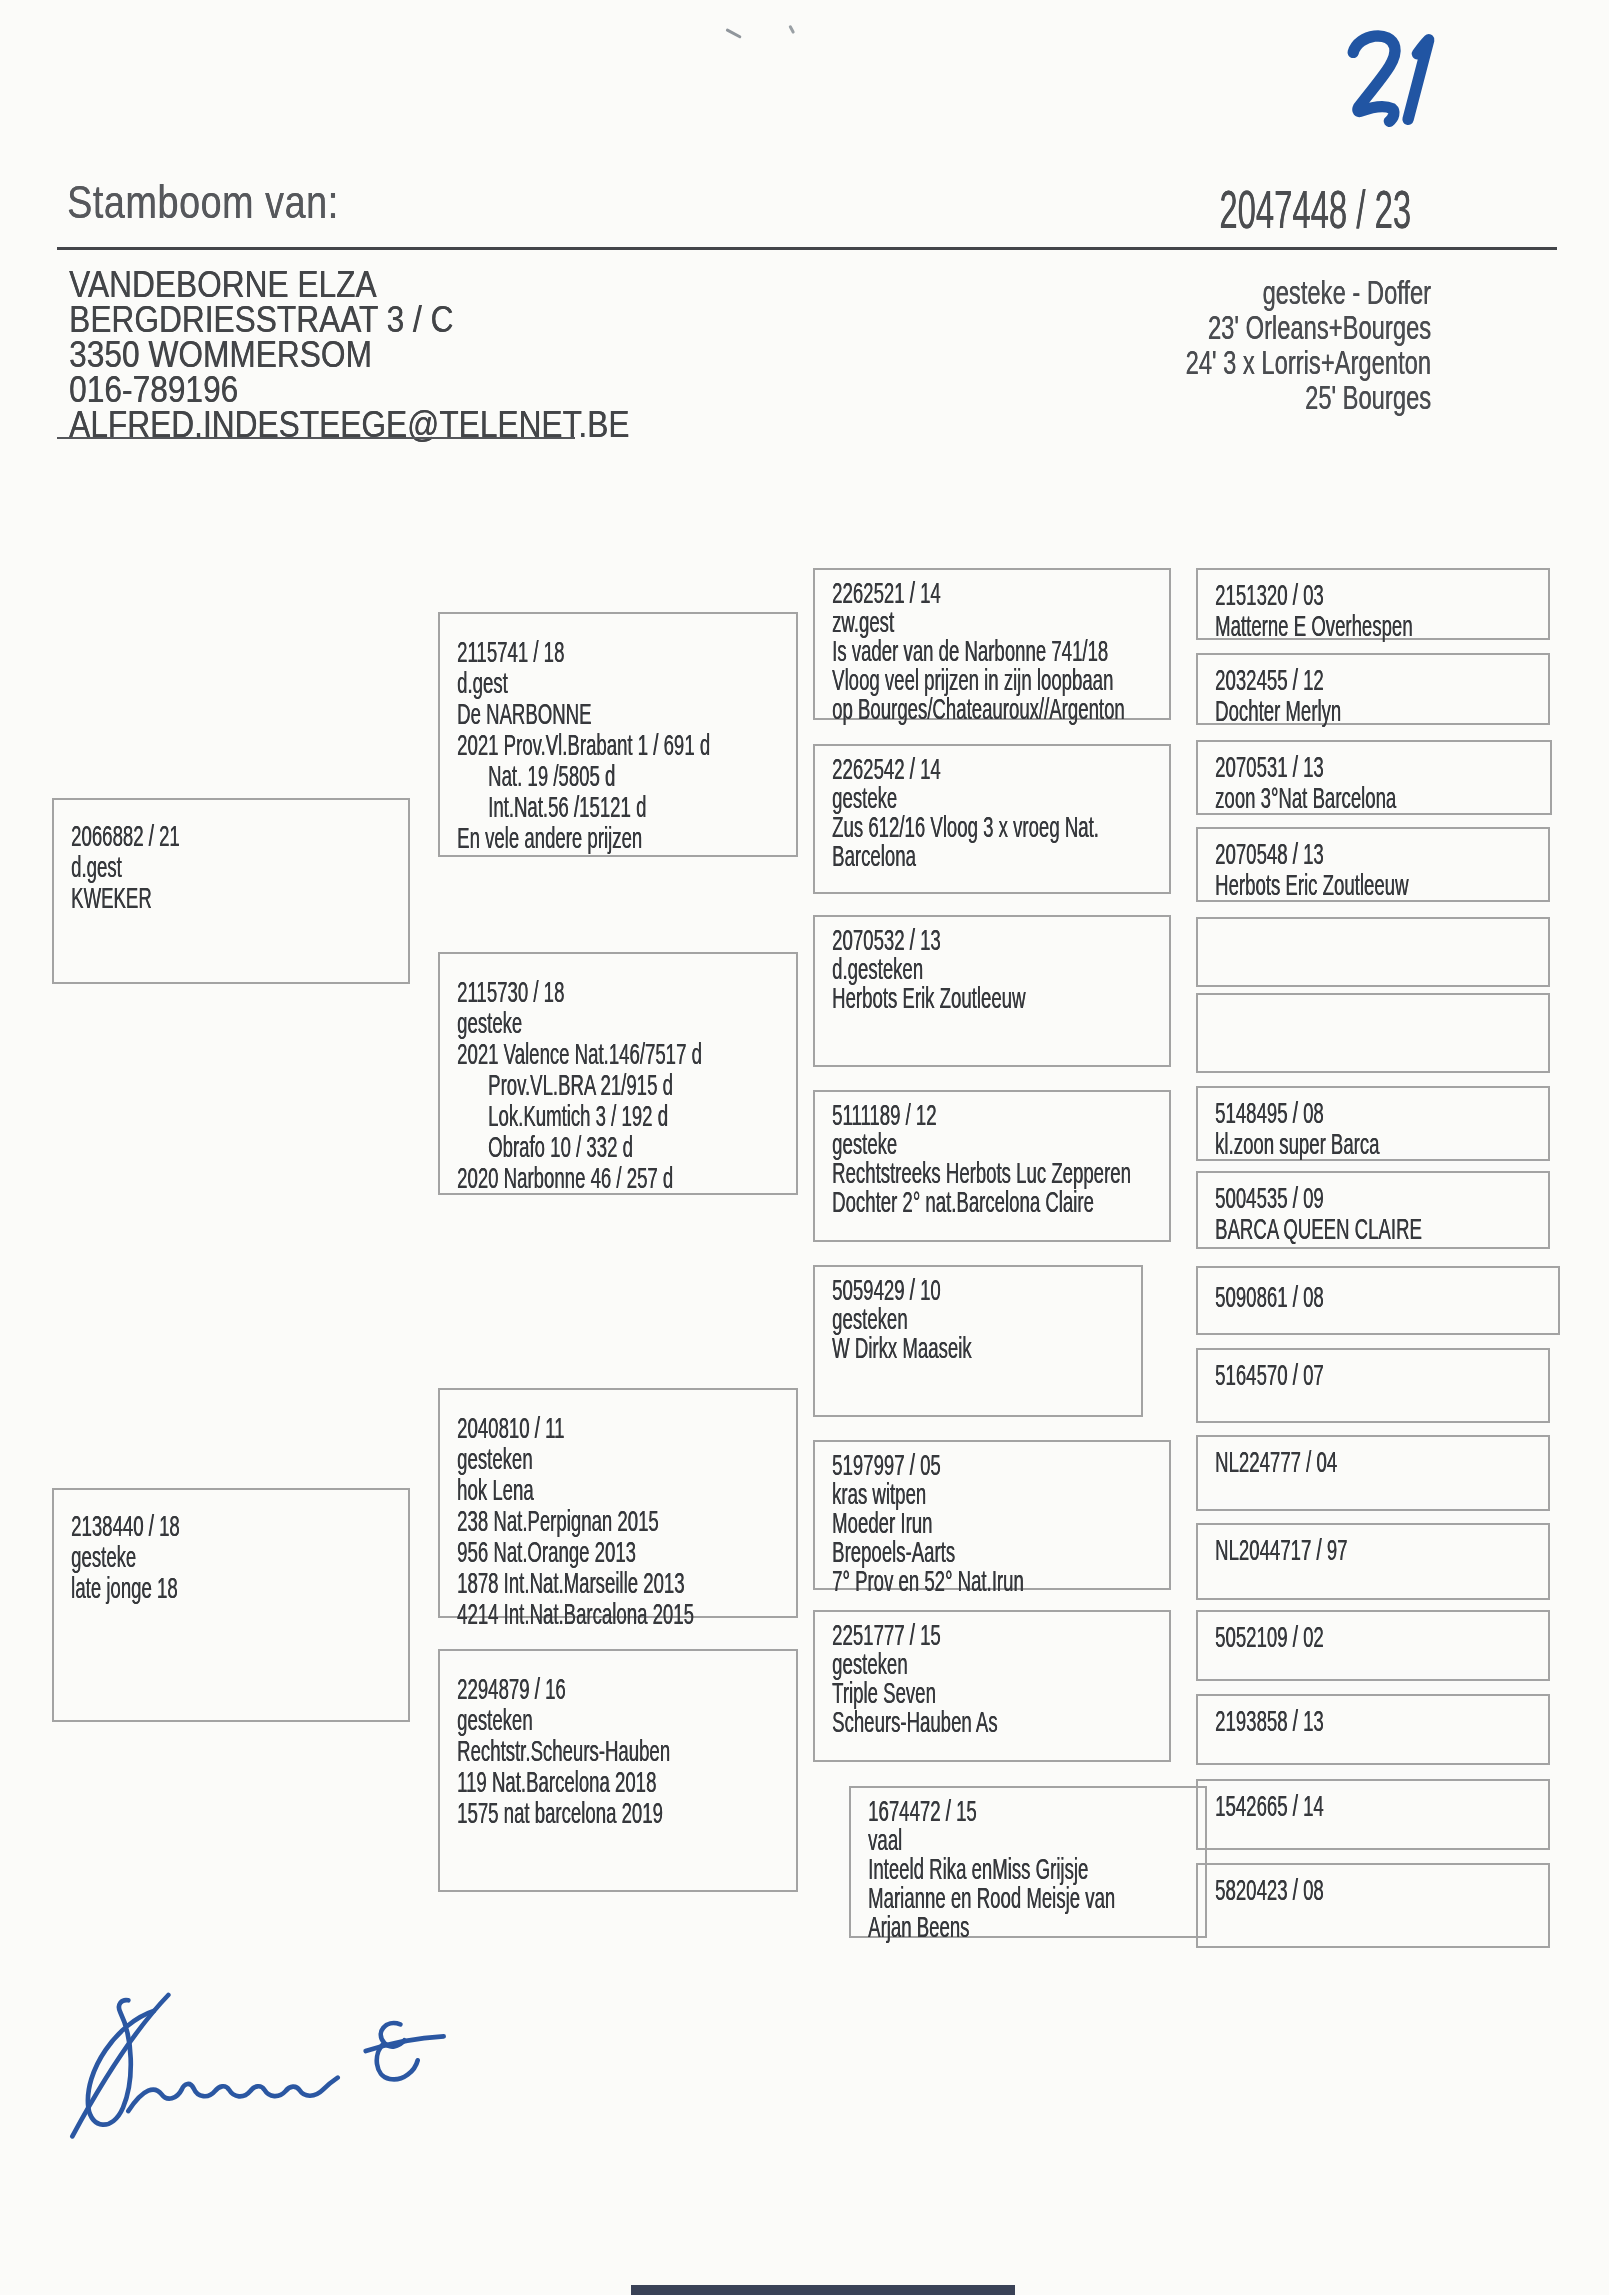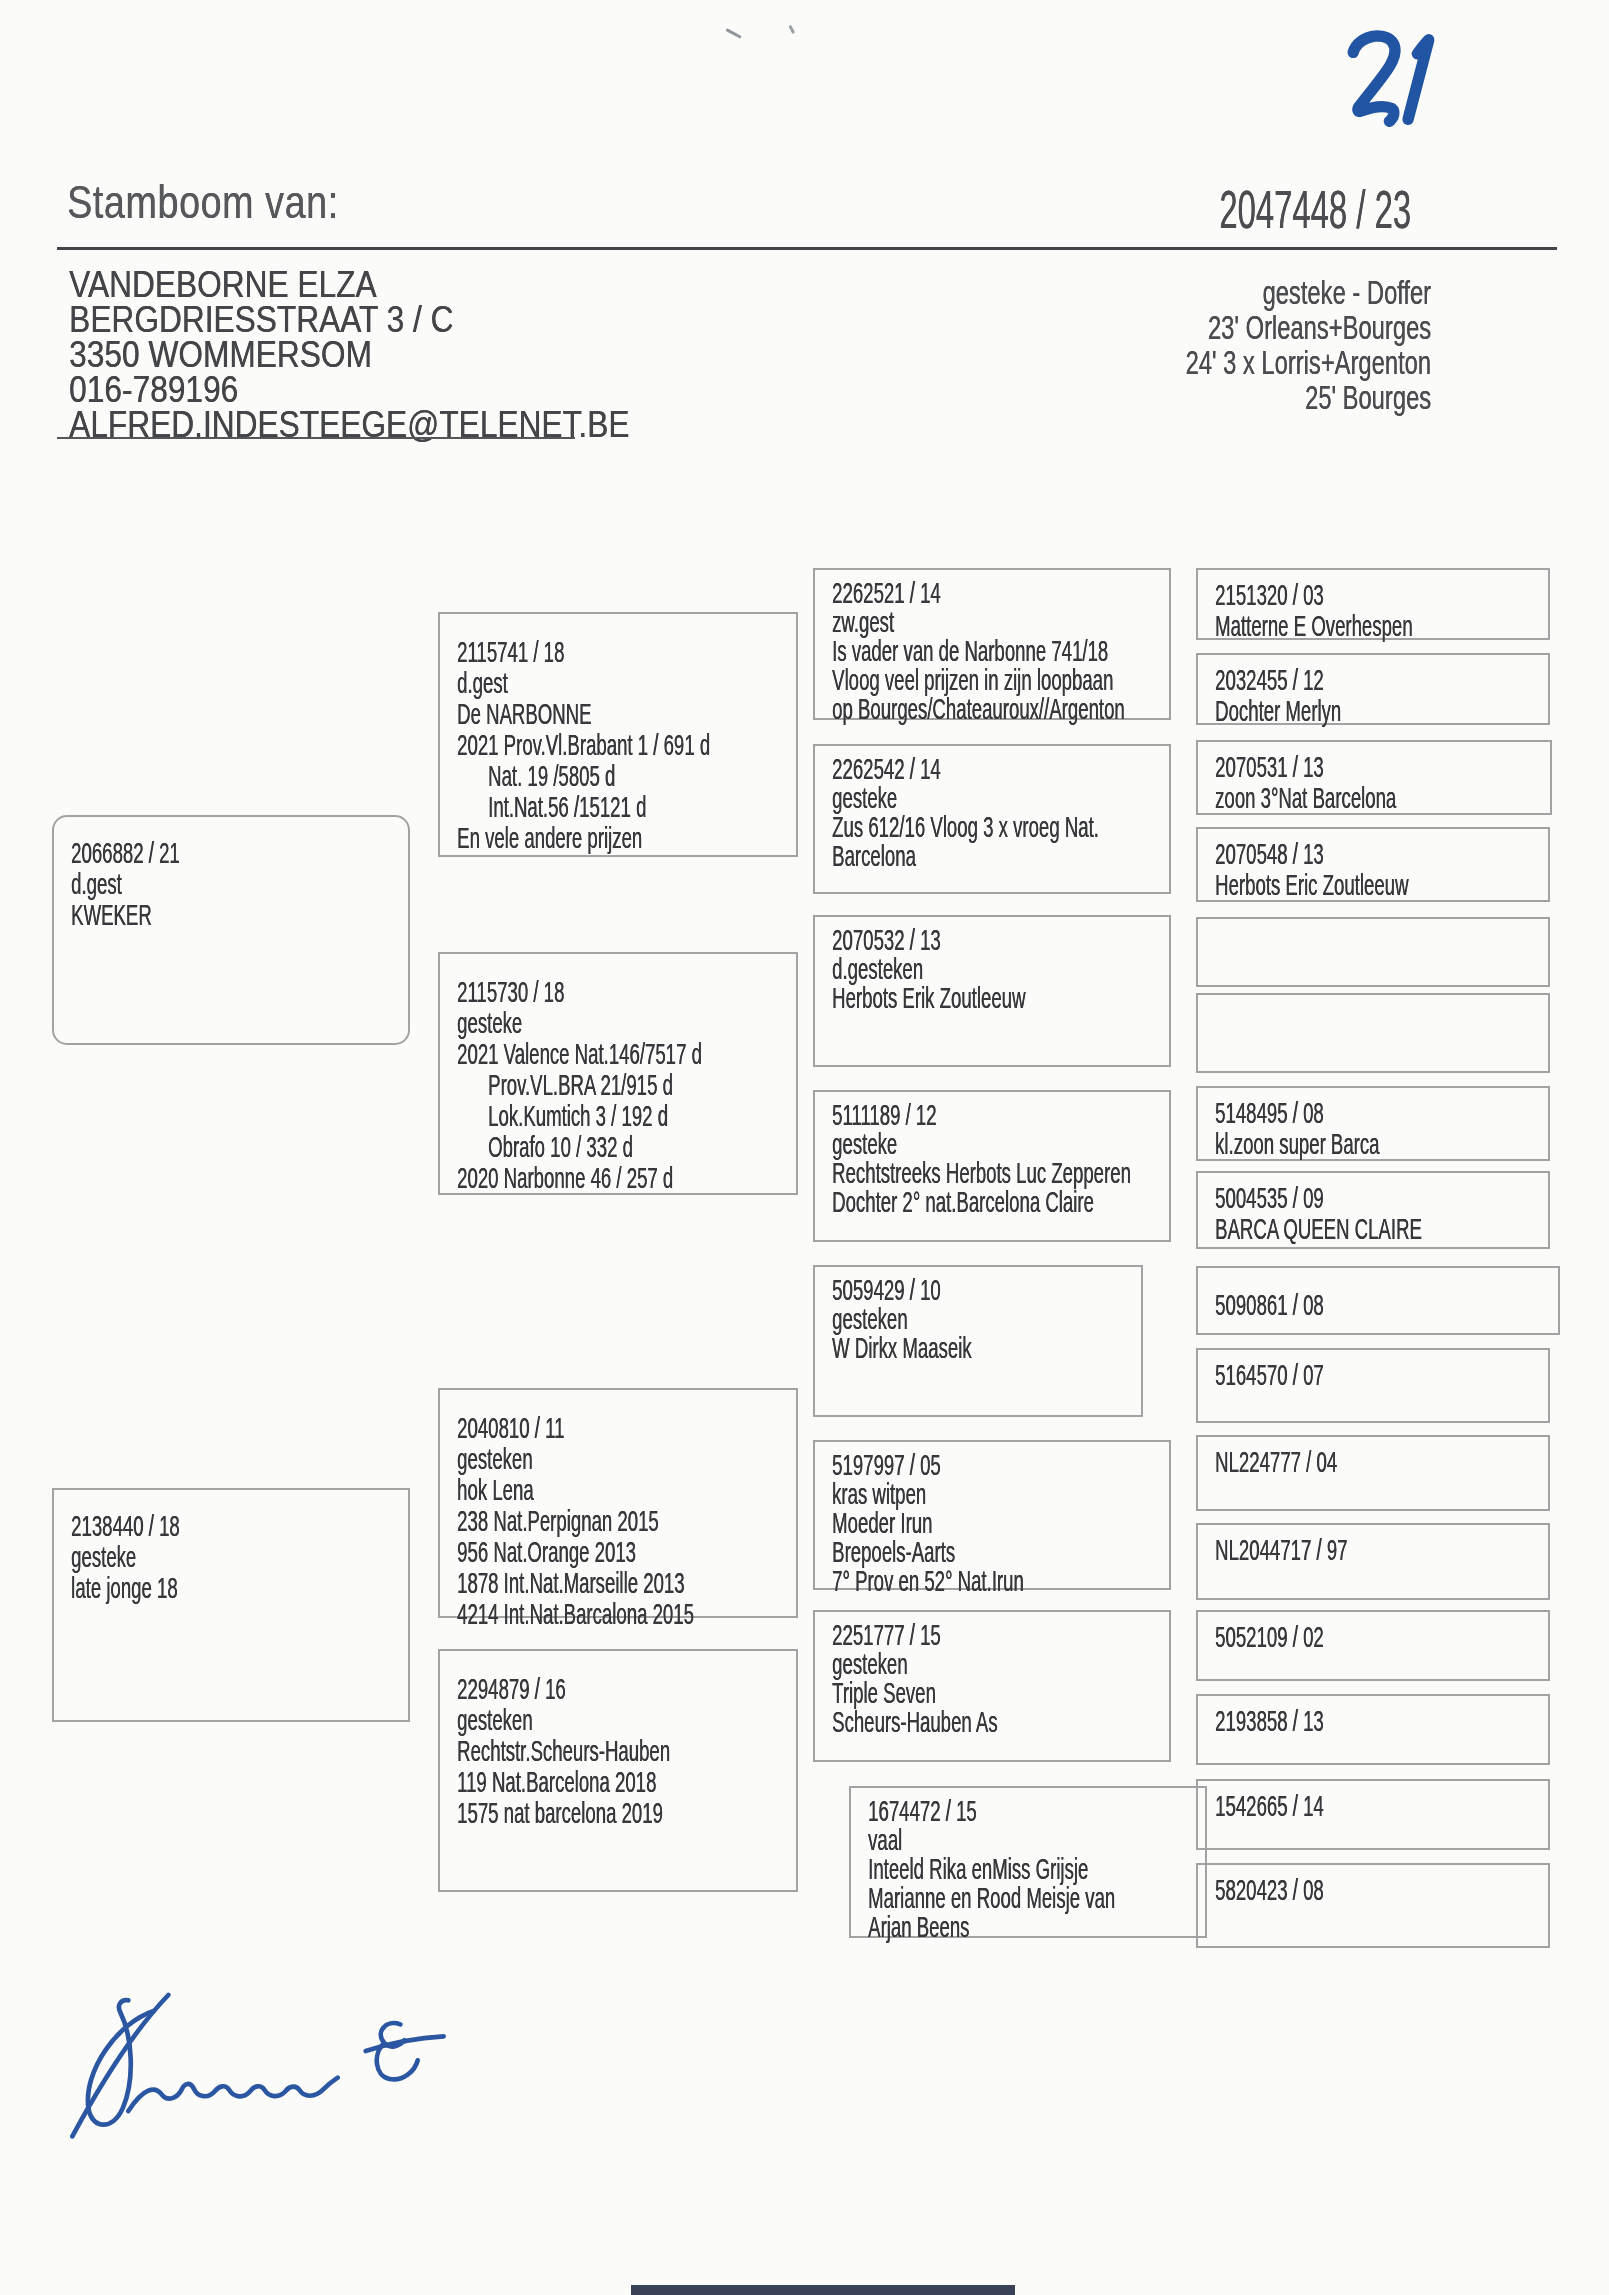--- a/index.html
+++ b/index.html
@@ -86,21 +86,21 @@
   <div class="hrule rule-owner"></div>
 
   <div class="birdinfo">
       <div>gesteke - Doffer</div>
       <div>23' Orleans+Bourges</div>
       <div>24' 3 x Lorris+Argenton</div>
       <div>25' Bourges</div>
     </div>
 
   <div>
-      <div class="pbox g1" style="left: 52px; top: 815px; width: 358px; height: 230px; padding-top: 20px; border-radius: 15px;">
+      <div class="pbox g1" style="left: 52px; top: 798px; width: 358px; height: 186px; padding-top: 20px;">
         <div class="bline">2066882 / 21</div>
         <div class="bline">d.gest</div>
         <div class="bline">KWEKER</div>
       </div>
       <div class="pbox g1" style="left: 52px; top: 1488px; width: 358px; height: 234px; padding-top: 20px;">
         <div class="bline">2138440 / 18</div>
         <div class="bline">gesteke</div>
         <div class="bline">late jonge 18</div>
       </div>
       <div class="pbox g2" style="left: 438px; top: 603px; width: 360px; height: 245px; padding-top: 22px; margin-top: 9px;">
@@ -205,21 +205,21 @@
       <div class="pbox g4" style="left: 1196px; top: 917px; width: 354px; height: 70px; padding-top: 8.7px;"></div>
       <div class="pbox g4" style="left: 1196px; top: 993px; width: 354px; height: 80px; padding-top: 8.7px;"></div>
       <div class="pbox g4" style="left: 1196px; top: 1086px; width: 354px; height: 75px; padding-top: 8.7px;">
         <div class="bline">5148495 / 08</div>
         <div class="bline">kl.zoon super Barca</div>
       </div>
       <div class="pbox g4" style="left: 1196px; top: 1171px; width: 354px; height: 78px; padding-top: 8.7px;">
         <div class="bline">5004535 / 09</div>
         <div class="bline">BARCA QUEEN CLAIRE</div>
       </div>
-      <div class="pbox g4" style="left: 1196px; top: 1266px; width: 364px; height: 69px; padding-top: 21px;">
+      <div class="pbox g4" style="left: 1196px; top: 1266px; width: 364px; height: 69px; padding-top: 13px;">
         <div class="bline">5090861 / 08</div>
       </div>
       <div class="pbox g4" style="left: 1196px; top: 1348px; width: 354px; height: 75px; padding-top: 8.7px;">
         <div class="bline">5164570 / 07</div>
       </div>
       <div class="pbox g4" style="left: 1196px; top: 1435px; width: 354px; height: 76px; padding-top: 8.7px;">
         <div class="bline">NL224777 / 04</div>
       </div>
       <div class="pbox g4" style="left: 1196px; top: 1523px; width: 354px; height: 77px; padding-top: 8.7px;">
         <div class="bline">NL2044717 / 97</div>

